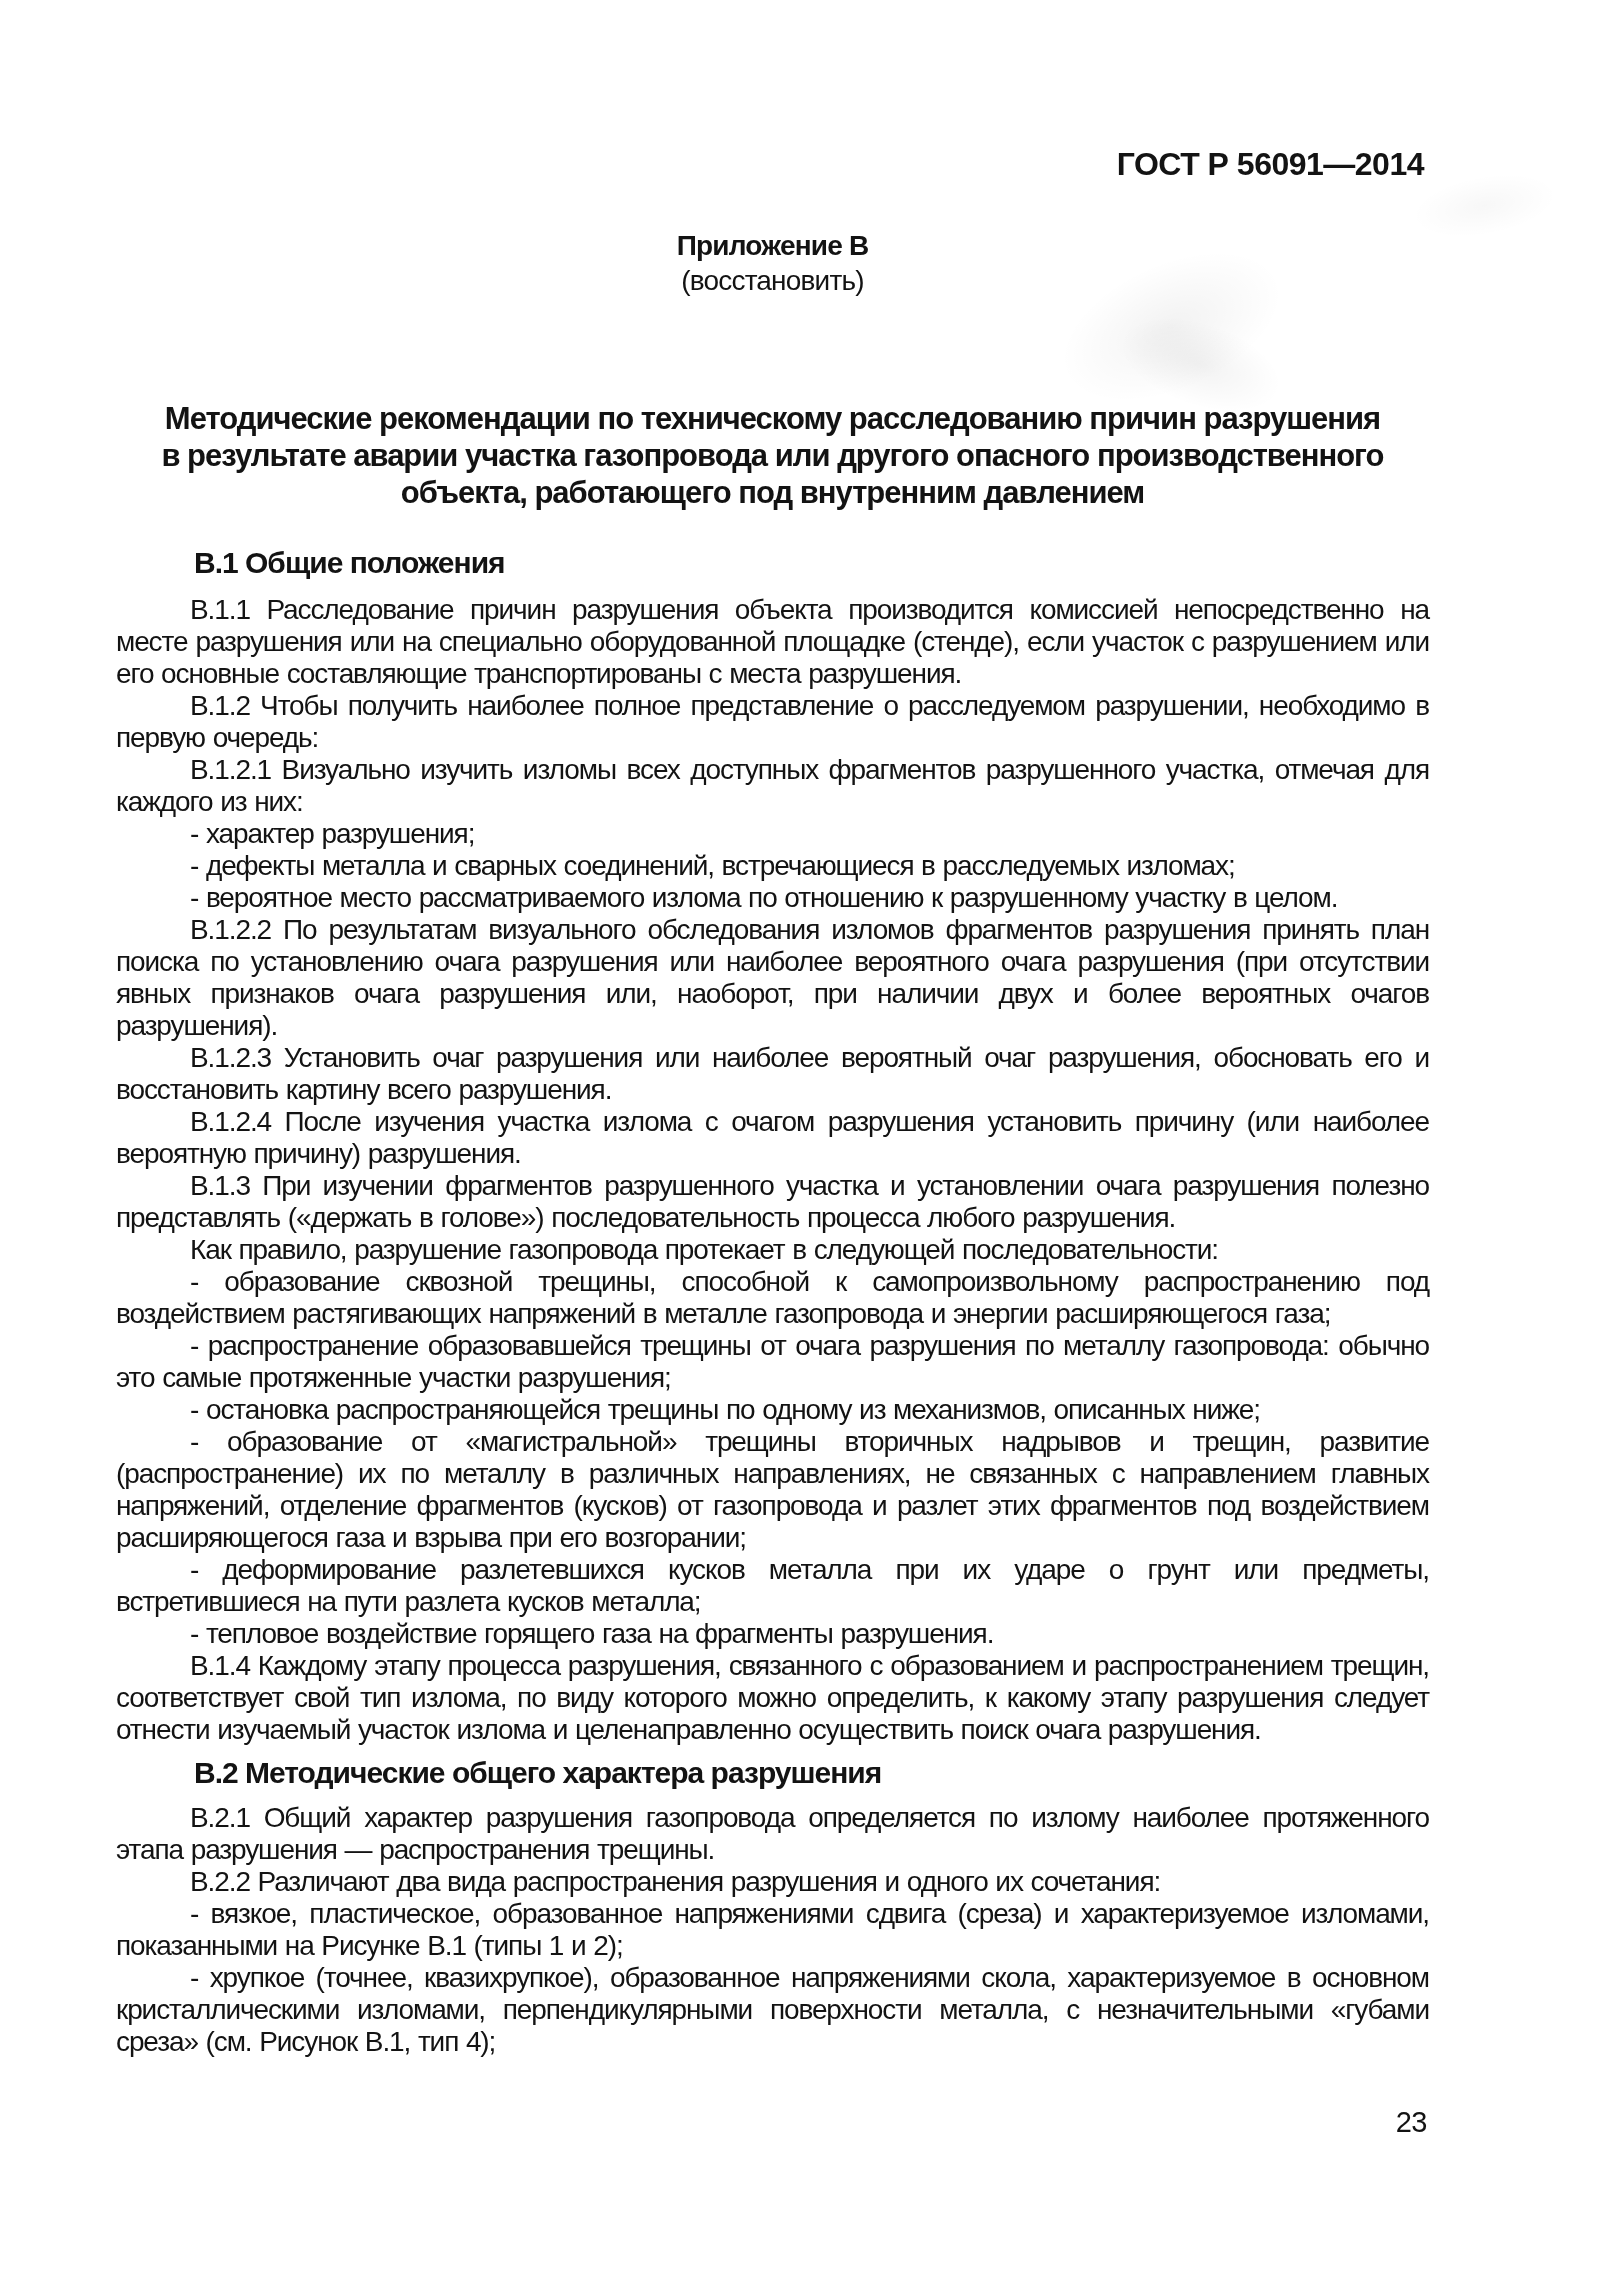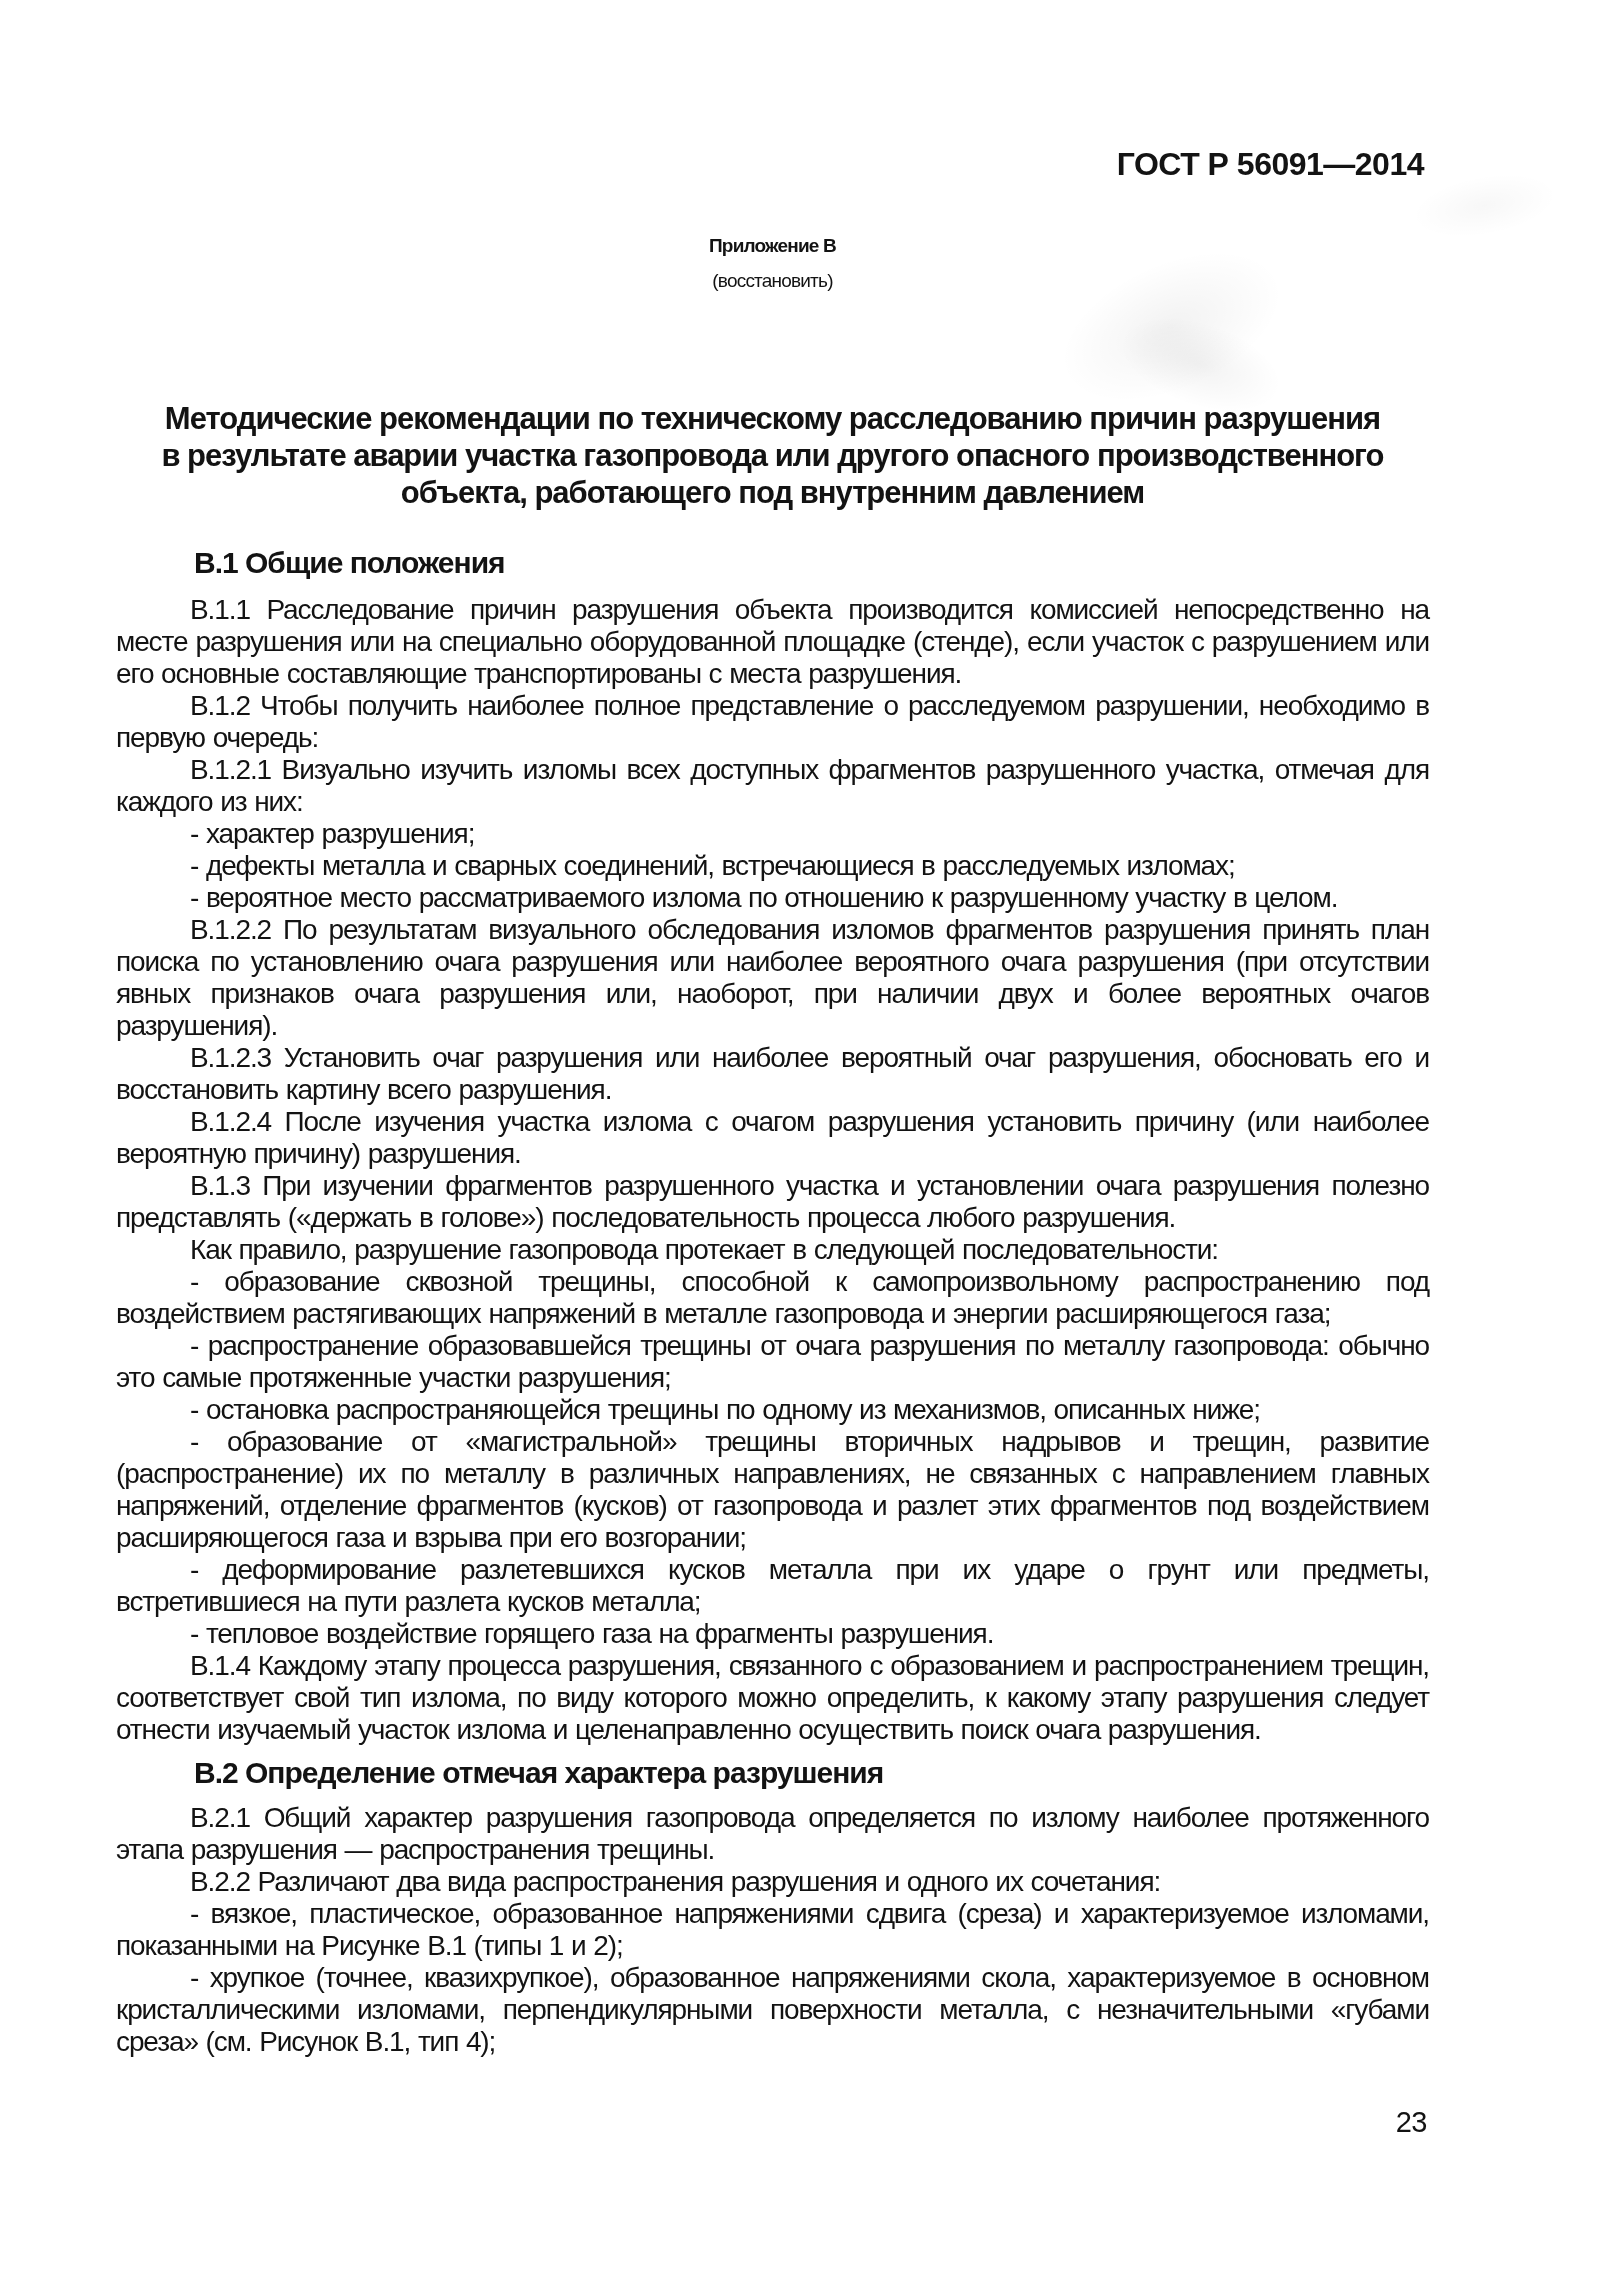--- a/index.html
+++ b/index.html
@@ -35,21 +35,21 @@
     font-weight: 700;
     letter-spacing: -0.5px;
     white-space: nowrap;
   }
   .appendix {
     position: absolute;
     top: 228px;
     left: 116px;
     width: 1313px;
     text-align: center;
-    font-size: 19px;
+    font-size: 28px;
     line-height: 35px;
     letter-spacing: -0.8px;
   }
   .appendix-label { font-weight: 700; }
 
   .column {
     position: absolute;
     left: 116px;
     top: 400px;
     width: 1313px;
@@ -130,21 +130,21 @@
     <p class="body-par">В.1.3 При изучении фрагментов разрушенного участка и установлении очага разрушения полезно представлять («держать в голове») последовательность процесса любого разрушения.</p>
     <p class="body-par">Как правило, разрушение газопровода протекает в следующей последовательности:</p>
     <p class="body-par">- образование сквозной трещины, способной к самопроизвольному распространению под воздействием растягивающих напряжений в металле газопровода и энергии расширяющегося газа;</p>
     <p class="body-par">- распространение образовавшейся трещины от очага разрушения по металлу газопровода: обычно это самые протяженные участки разрушения;</p>
     <p class="body-par">- остановка распространяющейся трещины по одному из механизмов, описанных ниже;</p>
     <p class="body-par">- образование от «магистральной» трещины вторичных надрывов и трещин, развитие (распространение) их по металлу в различных направлениях, не связанных с направлением главных напряжений, отделение фрагментов (кусков) от газопровода и разлет этих фрагментов под воздействием расширяющегося газа и взрыва при его возгорании;</p>
     <p class="body-par">- деформирование разлетевшихся кусков металла при их ударе о грунт или предметы, встретившиеся на пути разлета кусков металла;</p>
     <p class="body-par">- тепловое воздействие горящего газа на фрагменты разрушения.</p>
     <p class="body-par">В.1.4 Каждому этапу процесса разрушения, связанного с образованием и распространением трещин, соответствует свой тип излома, по виду которого можно определить, к какому этапу разрушения следует отнести изучаемый участок излома и целенаправленно осуществить поиск очага разрушения.</p>
 
-    <h2 class="h-b2">В.2 Определение отмечая характера разрушения</h2>
+    <h2 class="h-b2">В.2 Методические общего характера разрушения</h2>
 
     <p class="body-par">В.2.1 Общий характер разрушения газопровода определяется по излому наиболее протяженного этапа разрушения — распространения трещины.</p>
     <p class="body-par">В.2.2 Различают два вида распространения разрушения и одного их сочетания:</p>
     <p class="body-par">- вязкое, пластическое, образованное напряжениями сдвига (среза) и характеризуемое изломами, показанными на Рисунке В.1 (типы 1 и 2);</p>
     <p class="body-par">- хрупкое (точнее, квазихрупкое), образованное напряжениями скола, характеризуемое в основном кристаллическими изломами, перпендикулярными поверхности металла, с незначительными «губами среза» (см. Рисунок В.1, тип 4);</p>
 
   </div>
 
   <div class="page-number">23</div>
 

